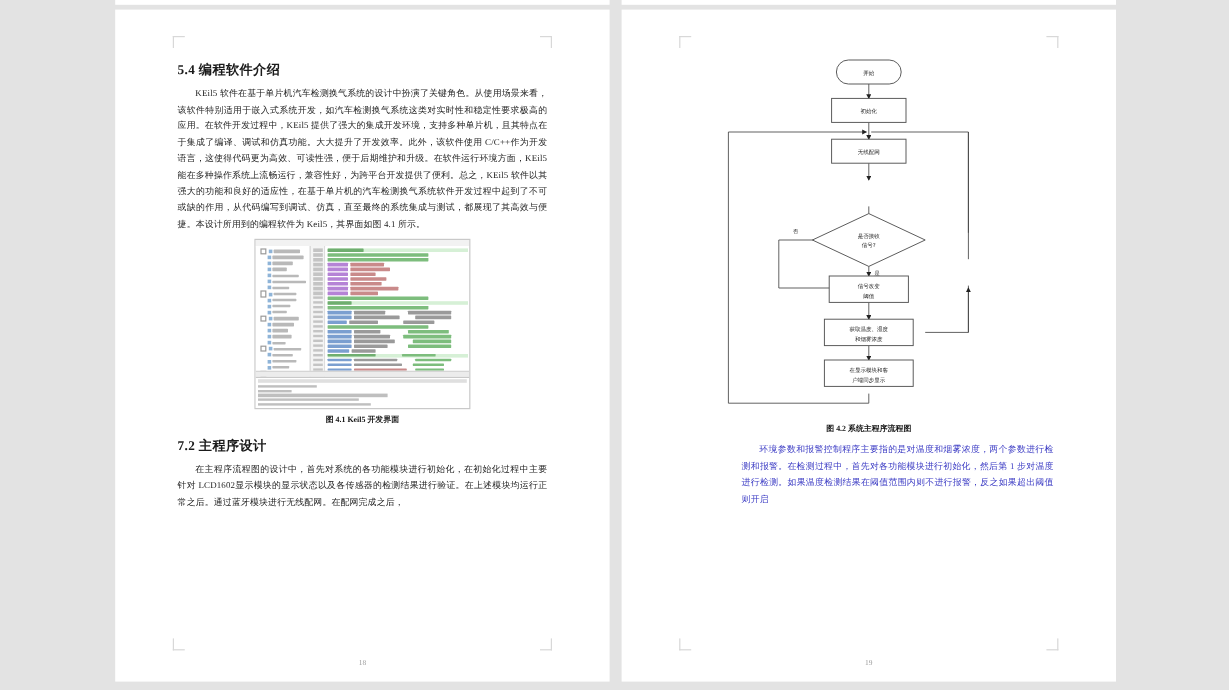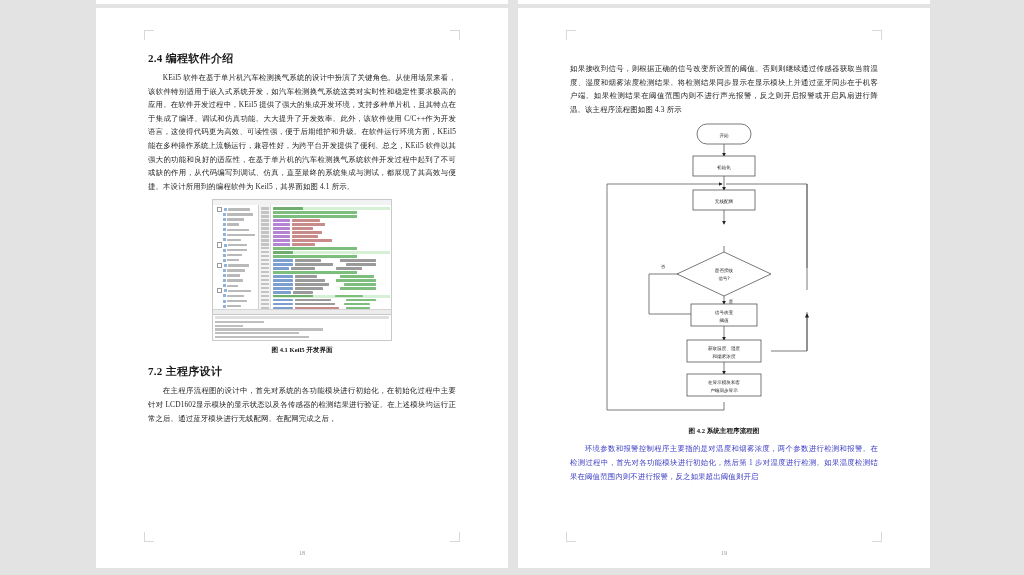--- a/index.html
+++ b/index.html
@@ -42,21 +42,21 @@
   h2.sec{
     font-size:11px;font-weight:bold;margin:9px 0 5px 0;color:#1b1b1b;
     letter-spacing:0.3px;
   }
   h2.sec.blue{color:#3b3bc4;}
   p.para{
     font-size:7.4px;line-height:13.6px;text-align:justify;margin:0 0 1px 0;
     text-indent:2em;color:#1d1d1d;letter-spacing:0.15px;
   }
   p.para.noind{text-indent:0;}
-  p.para.blue{color:#3b3bc4;}
+  p.para.blue{color:#3b3bc4;margin-left:48px;}
   .figcap{
     font-size:6.6px;font-weight:bold;text-align:center;margin:5px 0 6px 0;color:#151515;
   }
   .pagenum{
     position:absolute;bottom:12px;left:0;right:0;text-align:center;
     font-size:6.2px;color:#9a9a9a;
   }
 
   
   .ide{
@@ -114,21 +114,21 @@
 
   <div class="page left">
     <div class="mark tl"></div>
     <div class="mark tr"></div>
     <div class="mark bl"></div>
     <div class="mark br"></div>
 
     <div class="content">
 
 
-      <h2 class="sec">2.4  编程软件介绍</h2>
+      <h2 class="sec">5.4  编程软件介绍</h2>
 
       <p class="para">KEil5 软件在基于单片机汽车检测换气系统的设计中扮演了关键角色。从使用场景来看，该软件特别适用于嵌入式系统开发，如汽车检测换气系统这类对实时性和稳定性要求极高的应用。在软件开发过程中，KEil5 提供了强大的集成开发环境，支持多种单片机，且其特点在于集成了编译、调试和仿真功能。大大提升了开发效率。此外，该软件使用 C/C++作为开发语言，这使得代码更为高效、可读性强，便于后期维护和升级。在软件运行环境方面，KEil5 能在多种操作系统上流畅运行，兼容性好，为跨平台开发提供了便利。总之，KEil5 软件以其强大的功能和良好的适应性，在基于单片机的汽车检测换气系统软件开发过程中起到了不可或缺的作用，从代码编写到调试、仿真，直至最终的系统集成与测试，都展现了其高效与便捷。本设计所用到的编程软件为 Keil5，其界面如图 4.1 所示。</p>
 
       <div class="ide">
         <div class="ide-top"></div>
 
         <div class="ide-tree">
           <div class="tnode lv1">
               <span class="plus"></span>
               <span class="ico"></span>
@@ -412,21 +412,20 @@
   </div>
 
   <div class="page right">
     <div class="mark tl"></div>
     <div class="mark tr"></div>
     <div class="mark bl"></div>
     <div class="mark br"></div>
 
     <div class="content">
 
-      <p class="para noind" style="margin-top:20px">如果接收到信号，则根据正确的信号改变所设置的阈值。否则则继续通过传感器获取当前温度、湿度和烟雾浓度检测结果。将检测结果同步显示在显示模块上并通过蓝牙同步在手机客户端。如果检测结果在阈值范围内则不进行声光报警，反之则开启报警或开启风扇进行降温。该主程序流程图如图 4.3 所示</p>
 
       <div class="flow">
         <svg width="290" height="300" viewBox="0 0 290 300">
           <defs>
             <marker id="ah" markerWidth="6" markerHeight="6" refX="5" refY="3" orient="auto">
               <path d="M0,0 L6,3 L0,6 z" fill="#222"></path>
             </marker>
           </defs>
           <g stroke="#444" stroke-width="0.7" fill="none" marker-end="url(#ah)">
             <path d="M145,22 L145,34"></path>

